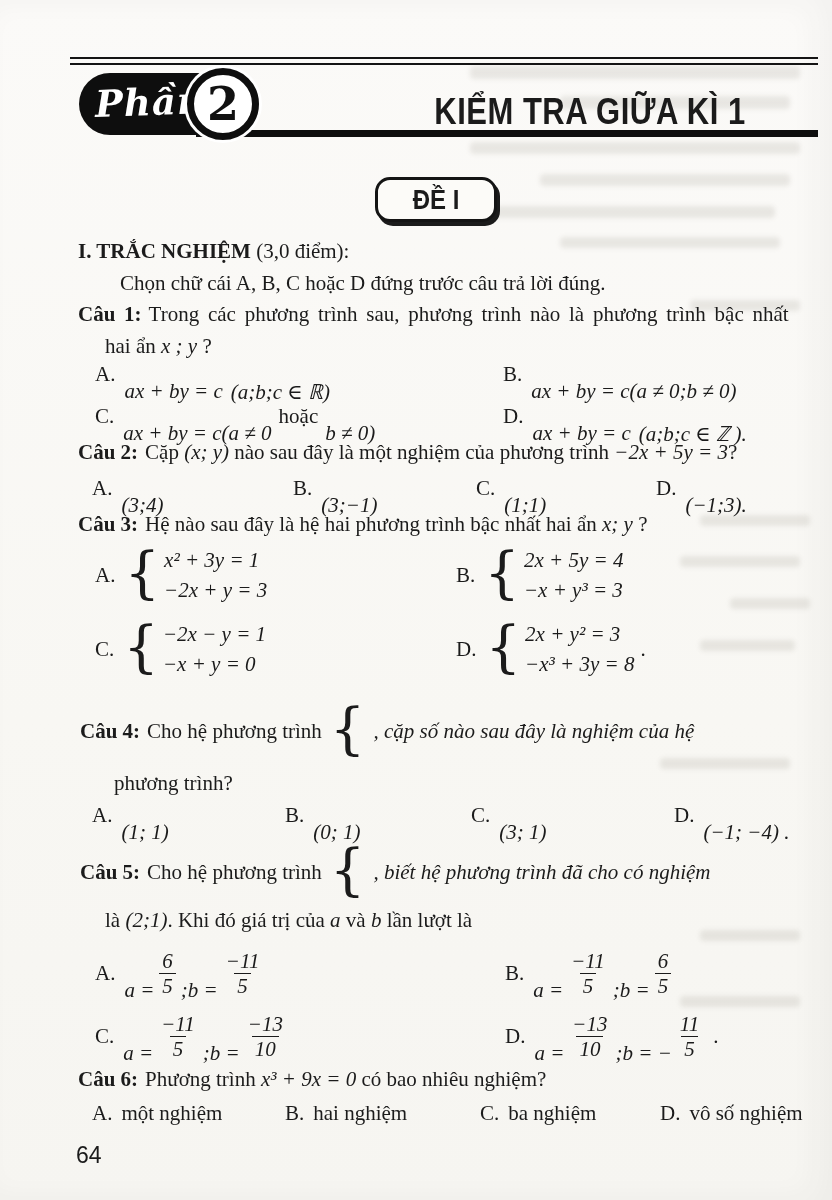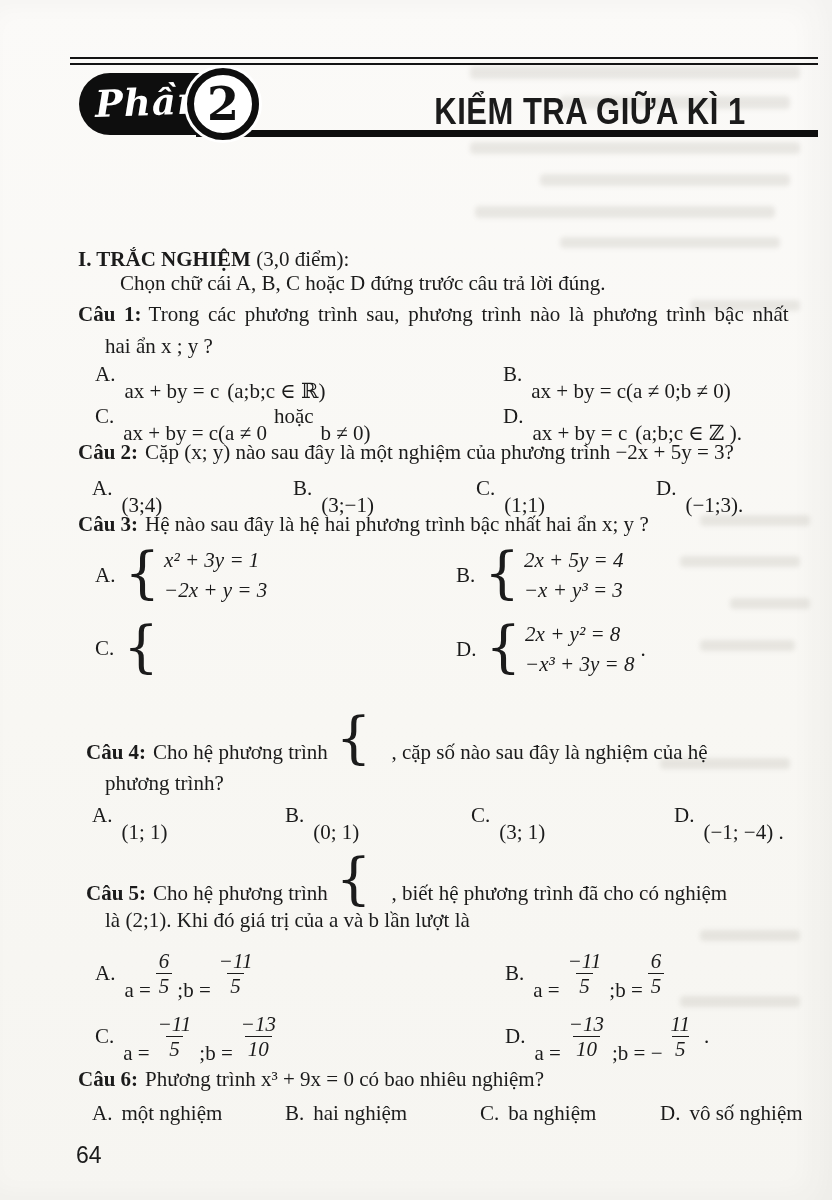--- a/index.html
+++ b/index.html
@@ -23,21 +23,21 @@
   .de-badge{left:375px;top:177px;width:116px;height:39px;background:#fcfbf8;border:3px solid #141414;
              border-radius:15px;box-shadow:3px 4px 0 #1b1b1b;display:flex;align-items:center;justify-content:center;
              font-family:"Liberation Sans","DejaVu Sans",sans-serif;font-weight:700;font-size:24px;
              transform-origin:center;z-index:1;}
   .de-badge span{transform:scaleY(1.12);}
   
   .bleed{position:absolute;background:#8a8578;opacity:.16;filter:blur(2.5px);border-radius:4px;}
   
   .qline{left:78px;right:20px;line-height:30px;}
   .qlabel{font-weight:bold;margin-right:7px;}
-  .m{margin-top:34px;}
+  .m{font-style:italic;margin-top:34px;}
   .t{font-style:normal;}
   .m2:empty{display:none;}
   .m2:not(:empty){margin-left:8px;}
   .tmid:not(:empty){margin:0 7px;font-style:normal;}
   .letter{font-style:normal;margin-right:9px;}
   .optrow{position:absolute;left:78px;right:16px;display:flex;align-items:center;}
   .opt{display:inline-flex;align-items:center;white-space:nowrap;}
   .q1r .opt:nth-child(1){padding-left:17px;width:408px;}
   .q3r .opt:nth-child(1){padding-left:17px;width:361px;}
   .q5r .opt:nth-child(1){padding-left:17px;width:410px;}
@@ -51,23 +51,23 @@
   .q6r .opt:nth-child(2){width:195px;}
   .q6r .opt:nth-child(3){width:180px;}
   
   .sys{display:inline-flex;align-items:center;}
   .sys .brace{font-family:"DejaVu Serif",serif;font-size:56px;line-height:.9;font-weight:400;margin-right:4px;transform:translateY(-2px);}
   .sys .eqs{display:inline-flex;flex-direction:column;gap:4px;}
   .sys .eq{font-style:italic;white-space:nowrap;line-height:26px;}
   .sfx:empty{display:none;}
   .sfx{margin-left:6px;font-style:normal;}
   
-  .qpara{left:86px;display:flex;align-items:flex-end;white-space:nowrap;}
+  .qpara{left:80px;display:flex;align-items:center;white-space:nowrap;}
   .qpara .pre{margin-right:8px;}
-  .qpara .post{margin-left:16px;}
+  .qpara .post{margin-left:4px;font-style:italic;}
   
   .frac{display:inline-flex;flex-direction:column;align-items:center;margin:0 5px;font-style:italic;}
   .frac .fn{padding:0 3px;line-height:24px;}
   .frac .fd{border-top:1.6px solid #1b1b1b;padding:0 3px;line-height:24px;}
   .fopt .m{white-space:nowrap;}
   .page-num{left:76px;top:1142px;font-family:"Liberation Sans","DejaVu Sans",sans-serif;font-size:23px;}
   .just{word-spacing:3.5px;}
 </style>
 </head>
 <body>
@@ -91,22 +91,25 @@
 
   <div class="abs top-rule"></div>
   <div class="abs logo-pill">
     <span class="logo-phan">Phần</span>
   </div>
   <div class="abs logo-circle">
     <span>2</span>
   </div>
   <div class="abs thick-rule"></div>
   <div class="abs main-title">KIỂM TRA GIỮA KÌ 1</div>
-
-  <div class="abs qline" style="top:244px">
+  <div class="abs de-badge">
+    <span>ĐỀ I</span>
+  </div>
+
+  <div class="abs qline" style="top:236px">
     <span class="qlabel" style="margin-right:0">I. TRẮC NGHIỆM</span><span> (3,0 điểm):</span>
   </div>
   <div class="abs qline" style="top:268px;left:120px">Chọn chữ cái A, B, C hoặc D đứng trước câu trả lời đúng.</div>
 
   <div class="abs qline just" style="top:299px">
     <span class="qlabel">Câu 1:</span><span>Trong các phương trình sau, phương trình nào là phương trình bậc nhất</span>
   </div>
   <div class="abs qline" style="top:331px;left:105px">
     <span>hai ẩn </span><span class="m">x ; y</span><span> ?</span>
   </div>
@@ -186,45 +189,49 @@
           </span>
         </span>
 
     </span>
   </div>
   <div class="optrow q3r" style="top:617px;height:64px">
     <span class="opt">
       <span class="letter">C.</span>
       <span class="sys">
           <span class="brace">{</span>
+          <span class="eqs">
+            <span class="eq">−2x − y = 1</span>
+            <span class="eq">−x + y = 0</span>
+          </span>
         </span>
 
     </span>
     <span class="opt">
       <span class="letter">D.</span>
       <span class="sys">
           <span class="brace">{</span>
           <span class="eqs">
-            <span class="eq">2x + y² = 8</span>
+            <span class="eq">2x + y² = 3</span>
             <span class="eq">−x³ + 3y = 8</span>
           </span>
         </span>
       <span class="sfx">.</span>
     </span>
   </div>
 
   <div class="abs qpara" style="top:697px;height:68px">
     <span class="qlabel">Câu 4:</span>
     <span class="pre">Cho hệ phương trình</span>
     <span class="sys">
         <span class="brace">{</span>
       </span>
     <span class="post">, cặp số nào sau đây là nghiệm của hệ</span>
   </div>
-  <div class="abs qline" style="top:768px;left:105px">phương trình?</div>
+  <div class="abs qline" style="top:768px;left:114px">phương trình?</div>
   <div class="optrow q4r" style="top:797px;height:36px">
     <span class="opt">
         <span class="letter">A.</span>
         <span class="m">(1; 1)</span>
       </span>
     <span class="opt">
         <span class="letter">B.</span>
         <span class="m">(0; 1)</span>
       </span>
     <span class="opt">

